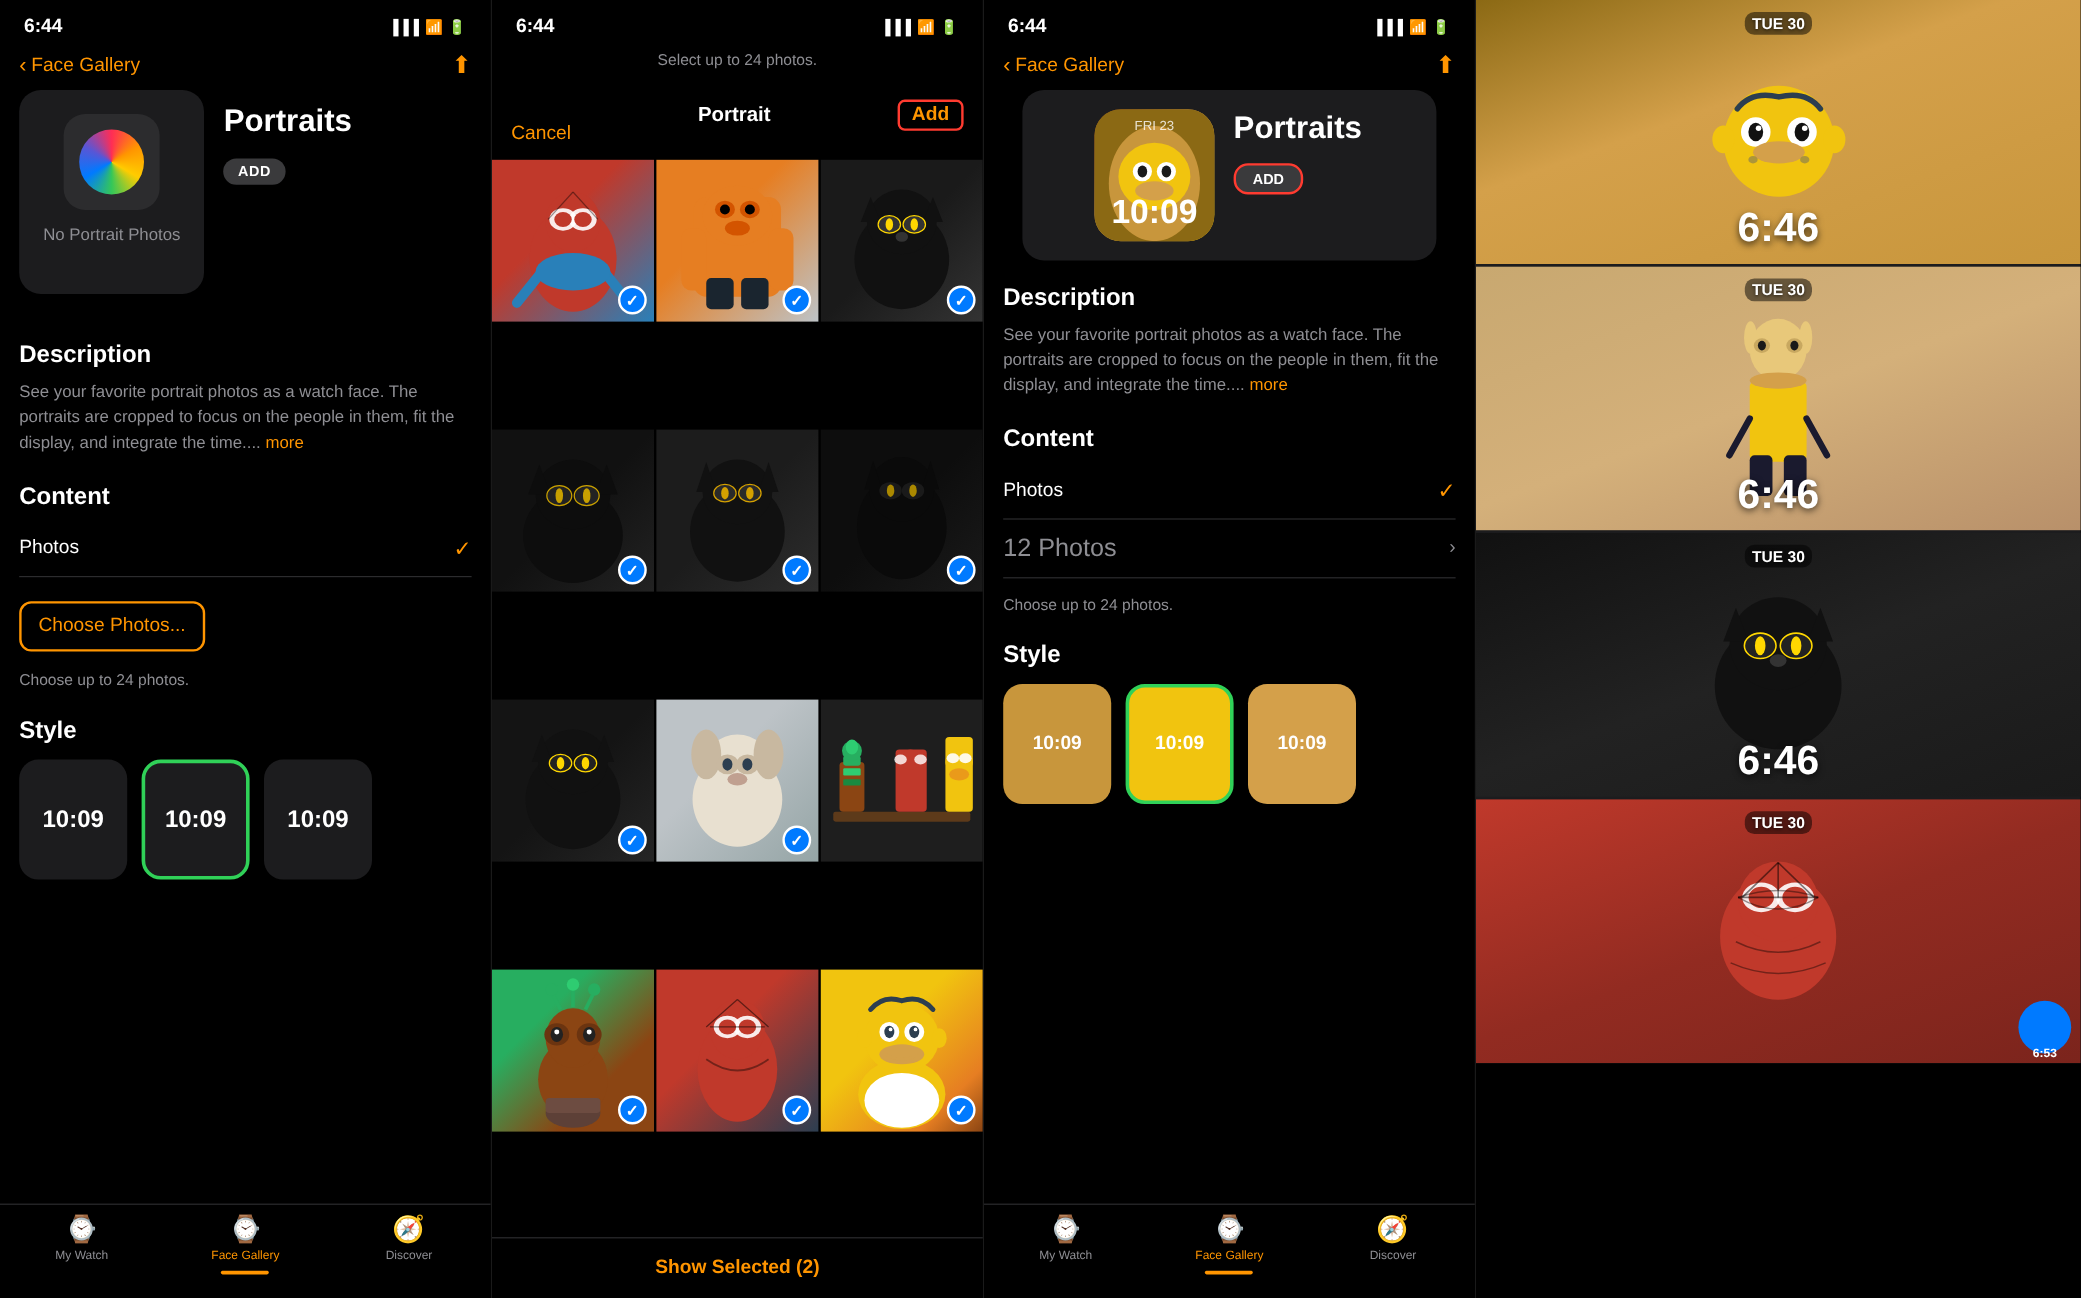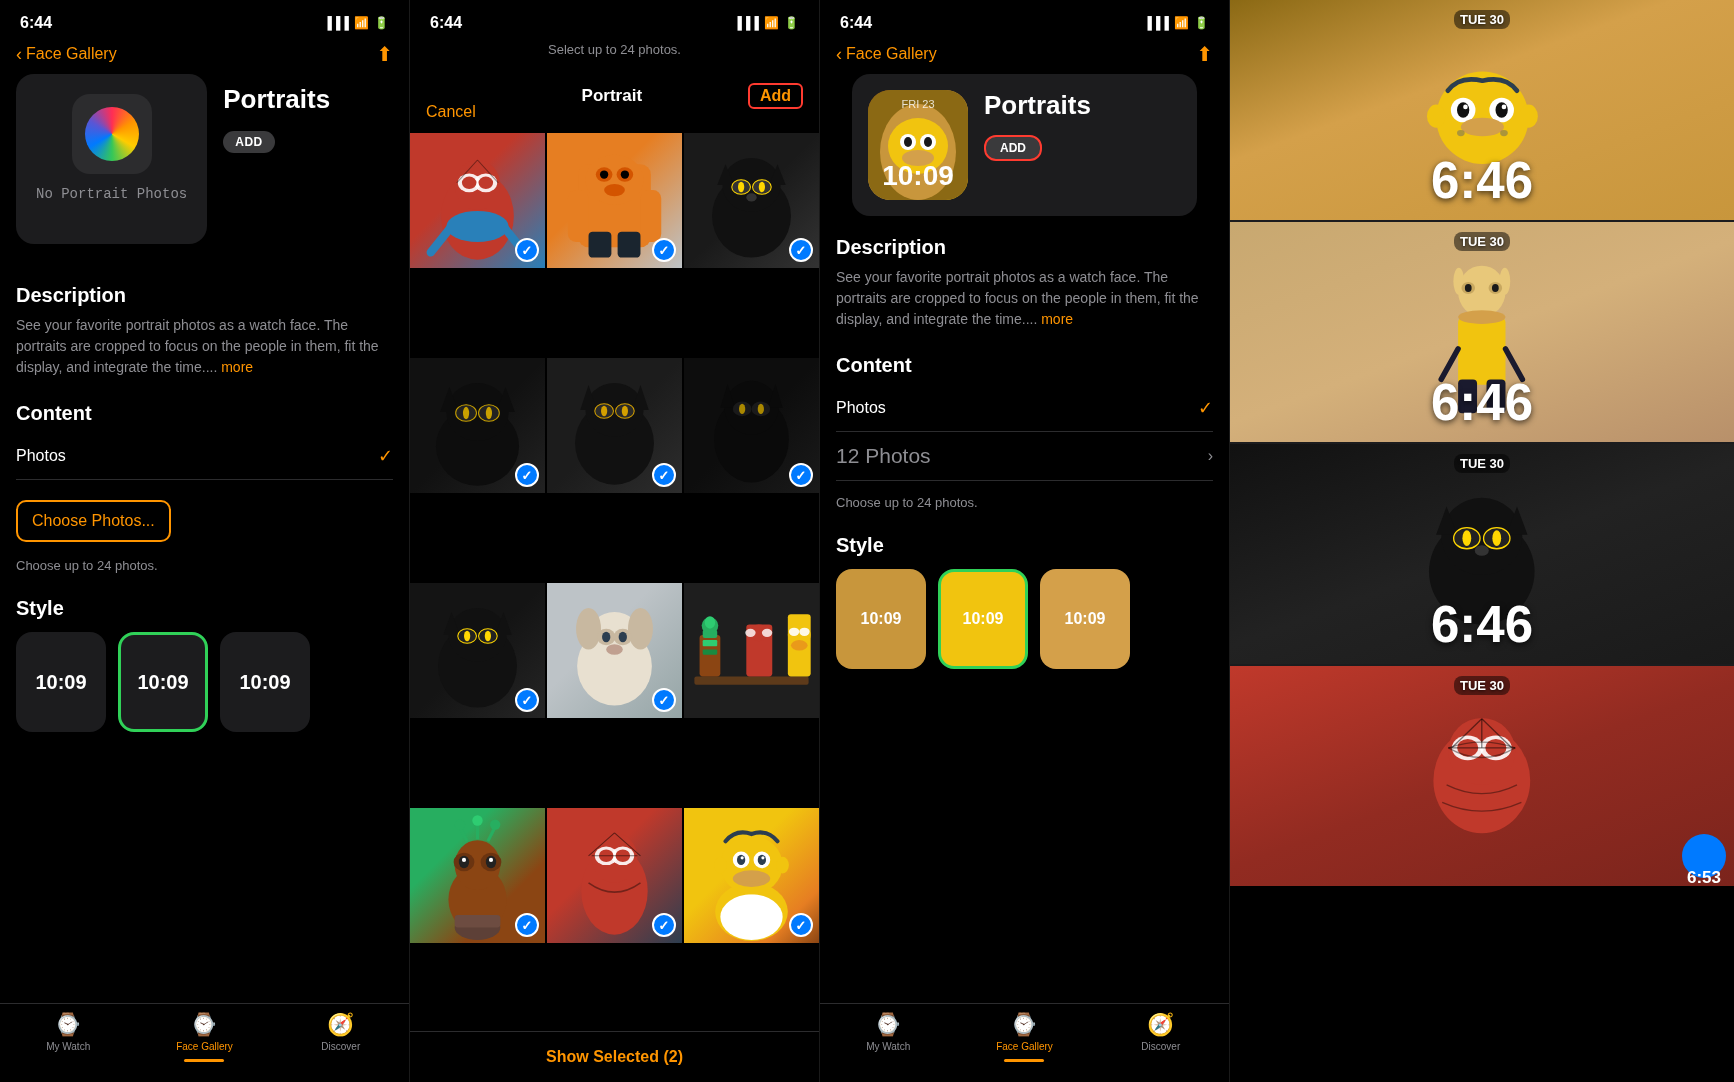--- a/index.html
+++ b/index.html
@@ -317,20 +317,21 @@
       width: 100px;
       height: 110px;
       background: linear-gradient(135deg, #8B4513 0%, #d4a04a 50%, #f1c40f 100%);
       border-radius: 22px;
       display: flex;
       flex-direction: column;
       align-items: center;
       justify-content: center;
       position: relative;
       flex-shrink: 0;
+      margin-left: 44px;
     }
     .watch-face-date {
       color: rgba(255,255,255,0.8);
       font-size: 11px;
       font-weight: 500;
     }
     .watch-face-time {
       color: #fff;
       font-size: 28px;
       font-weight: 800;
@@ -373,21 +374,21 @@
     }
     .gallery-item {
       flex: 1;
       position: relative;
       overflow: hidden;
       display: flex;
       align-items: center;
       justify-content: center;
     }
     .gallery-item .time-big {
-      font-size: 51px;
+      font-size: 34px;
       font-weight: 800;
       color: #fff;
       text-shadow: 0 2px 6px rgba(0,0,0,0.7);
     }
     .gallery-item .day-date {
       font-size: 13px;
       font-weight: 600;
       color: #fff;
       text-shadow: 0 1px 3px rgba(0,0,0,0.7);
     }
@@ -456,21 +457,21 @@
   <div class="nav-bar">
     <div class="nav-back">
       <span class="nav-back-arrow">‹</span>
       <span>Face Gallery</span>
     </div>
     <span class="nav-share">⬆</span>
   </div>
 
   <div class="scroll-content">
     <div class="panel1-portrait-header">
-      <div class="portrait-card" style="min-width:140px;min-height:170px;font-family:Liberation Mono, monospace;">
+      <div class="portrait-card" style="min-width:140px;min-height:170px;">
         <div class="photos-icon-container">
           <div class="photos-icon"></div>
         </div>
         <span class="no-portrait-text">No Portrait Photos</span>
       </div>
       <div style="padding-top:10px;">
         <div class="portrait-title">Portraits</div>
         <span class="add-badge">ADD</span>
       </div>
     </div>
@@ -953,16 +954,16 @@
       <path d="M62 68 Q100 55 138 68" fill="none" stroke="black" stroke-width="1.5" opacity="0.4"></path>
       <path d="M62 68 Q100 90 138 68" fill="none" stroke="black" stroke-width="1.5" opacity="0.4"></path>
 
       <path d="M 60 110 Q 100 130 140 110" fill="none" stroke="black" stroke-width="1.5" opacity="0.4"></path>
       <path d="M 55 130 Q 100 150 145 130" fill="none" stroke="black" stroke-width="1.5" opacity="0.4"></path>
     </svg>
     <div style="position:absolute;top:10px;left:0;right:0;text-align:center;">
       <span class="day-date tues-badge">TUE 30</span>
     </div>
     <div class="blue-bubble">
-      <span style="font-size:17px;font-weight:800;line-height:1.1;text-align:center;margin-top:44px;">6:53</span>
+      <span style="font-size:10px;font-weight:800;line-height:1.1;text-align:center;margin-top:44px;">6:53</span>
     </div>
   </div>
 </div>
 
 </body></html>

